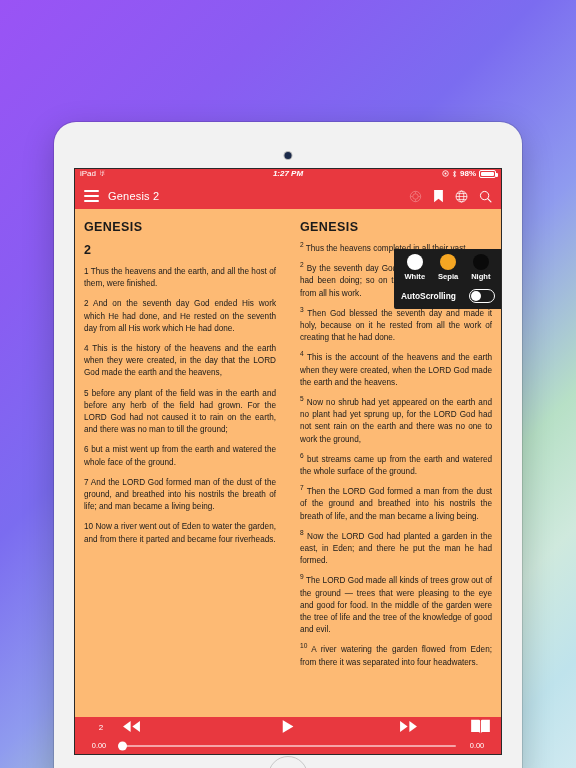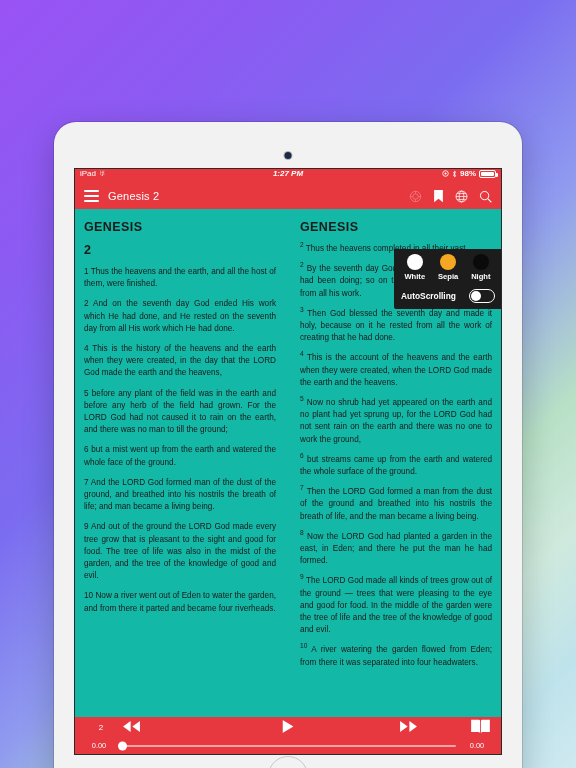--- a/index.html
+++ b/index.html
@@ -79,21 +79,21 @@
     display:flex; align-items:center; padding:0 9px; gap:9px;
   }
   #hamburger { display:flex; flex-direction:column; gap:2.5px; cursor:pointer; }
   #hamburger span { display:block; width:15px; height:2.6px; background:#fff; border-radius:1px; }
   #nav-title { font-size:11px; letter-spacing:.2px; }
   #nav-icons { margin-left:auto; display:flex; align-items:center; gap:11px; }
   #nav-icons svg { display:block; }
   
   #reader {
     position:absolute; left:0; right:0; top:40px; bottom:37px;
-    background:#14b8a6; display:flex;
+    background:#fdba74; display:flex;
   }
   .page {
     width:50%; padding:11px 9px 0 9px;
     color:#1a1a1a; overflow:hidden;
   }
   .page.left { padding-right:12px; }
   .page.right { padding-left:12px; }
   .book-title { font-size:12.5px; font-weight:bold; letter-spacing:.4px; margin-bottom:9px; }
   .chapter-num { font-size:12.5px; font-weight:bold; margin-bottom:9px; }
   .verse {
@@ -217,21 +217,20 @@
       <div class="page left">
         <div class="book-title">GENESIS</div>
         <div class="chapter-num">2</div>
         <div id="left-verses">
             <div class="verse">1 Thus the heavens and the earth, and all the host of them, were finished.</div>
             <div class="verse">2 And on the seventh day God ended His work which He had done, and He rested on the seventh day from all His work which He had done.</div>
             <div class="verse">4 This is the history of the heavens and the earth when they were created, in the day that the LORD God made the earth and the heavens,</div>
             <div class="verse">5 before any plant of the field was in the earth and before any herb of the field had grown. For the LORD God had not caused it to rain on the earth, and there was no man to till the ground;</div>
             <div class="verse">6 but a mist went up from the earth and watered the whole face of the ground.</div>
             <div class="verse">7 And the LORD God formed man of the dust of the ground, and breathed into his nostrils the breath of life; and man became a living being.</div>
-            <div class="verse">9 And out of the ground the LORD God made every tree grow that is pleasant to the sight and good for food. The tree of life was also in the midst of the garden, and the tree of the knowledge of good and evil.</div>
             <div class="verse">10 Now a river went out of Eden to water the garden, and from there it parted and became four riverheads.</div>
           </div>
       </div>
       <div class="page right">
         <div class="book-title">GENESIS</div>
         <div id="right-verses">
             <div class="verse"><sup>2</sup> Thus the heavens completed in all their vast</div>
             <div class="verse"><sup>2</sup> By the seventh day God had finished the work he had been doing; so on the seventh day he rested from all his work.</div>
             <div class="verse"><sup>3</sup> Then God blessed the seventh day and made it holy, because on it he rested from all the work of creating that he had done.</div>
             <div class="verse"><sup>4</sup> This is the account of the heavens and the earth when they were created, when the LORD God made the earth and the heavens.</div>

